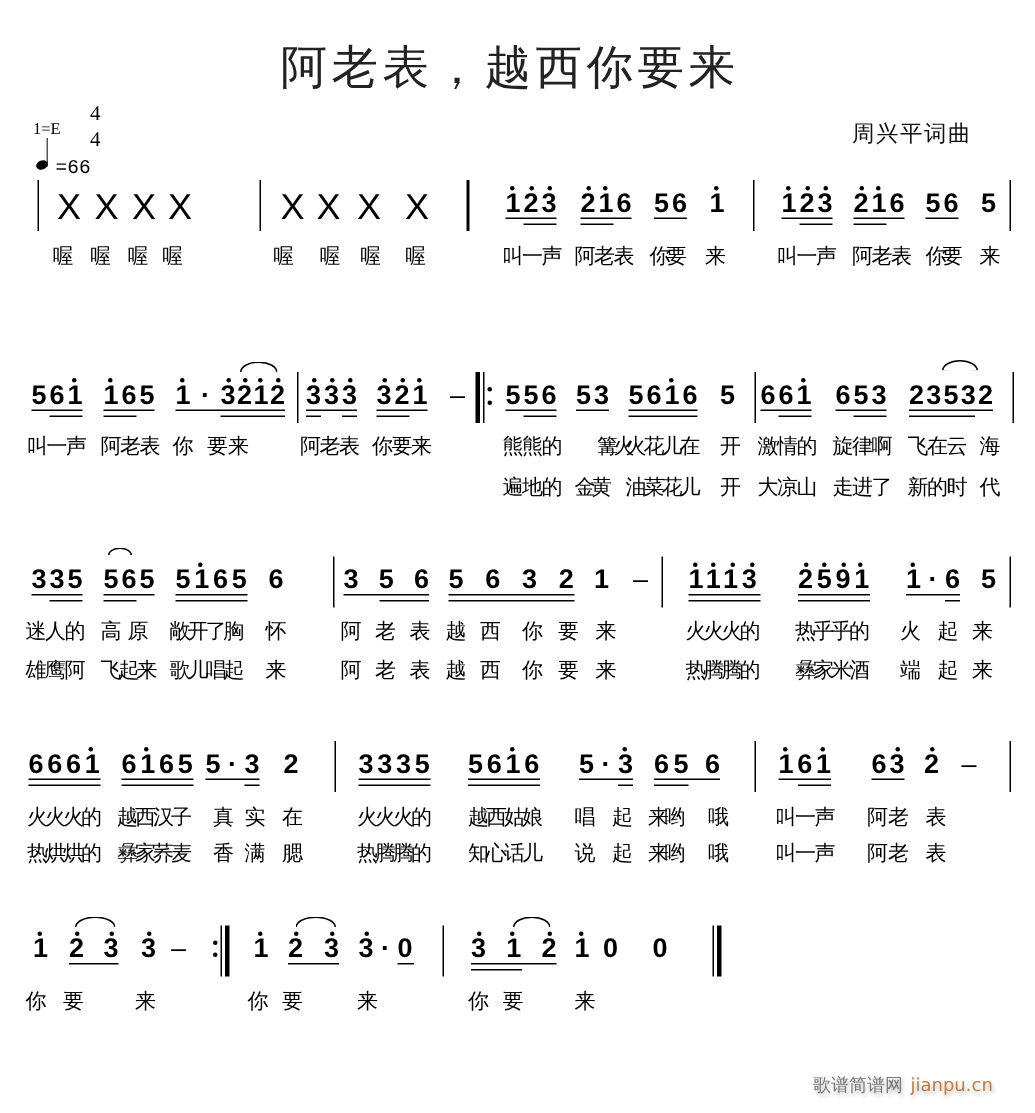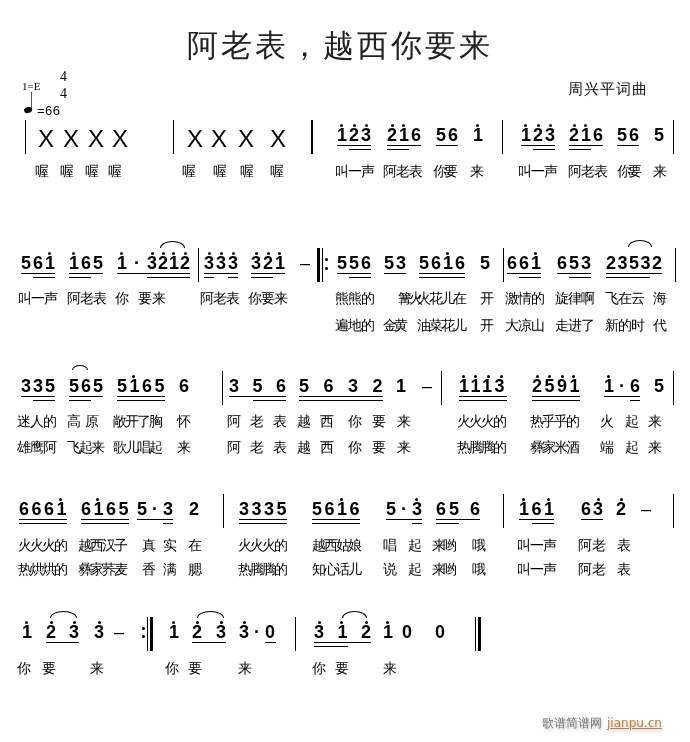--- a/index.html
+++ b/index.html
@@ -23,21 +23,21 @@
   .g.dash{font-weight:normal;}
   .slur{position:absolute;height:6px;border:1px solid #000;border-bottom:none;border-radius:50% 50% 0 0 / 100% 100% 0 0;}
   .bar{position:absolute;top:-6px;height:34px;width:1px;background:#000;}
   .bar.thick{width:3px;}
   .rdot{position:absolute;width:3px;height:3px;border-radius:50%;background:#000;}
   .ly{position:absolute;font-size:14px;line-height:14px;white-space:pre;color:#000;}
   .l1{letter-spacing:-1px;} .l2{letter-spacing:-2px;} .l3{letter-spacing:-3px;}
 
   .wm{position:absolute;left:542px;top:716px;font-size:12px;line-height:14px;white-space:pre;}
   .wm-site{color:#777;text-shadow:1px 2px 3px #bbb;}
-  .wm-domain{color:#c8783c;margin-left:5px;font-family:"DejaVu Sans",sans-serif;text-shadow:1px 2px 3px #bbb;text-decoration:underline;}
+  .wm-domain{color:#c8783c;margin-left:5px;font-family:"DejaVu Sans",sans-serif;text-shadow:1px 2px 3px #bbb;}
 </style>
 </head>
 <body>
 
 <div id="page">
 
   <div class="title">阿老表，越西你要来</div>
   <div class="key">1=E</div>
   <div class="ts ts-top">4</div>
   <div class="ts ts-bot">4</div>

